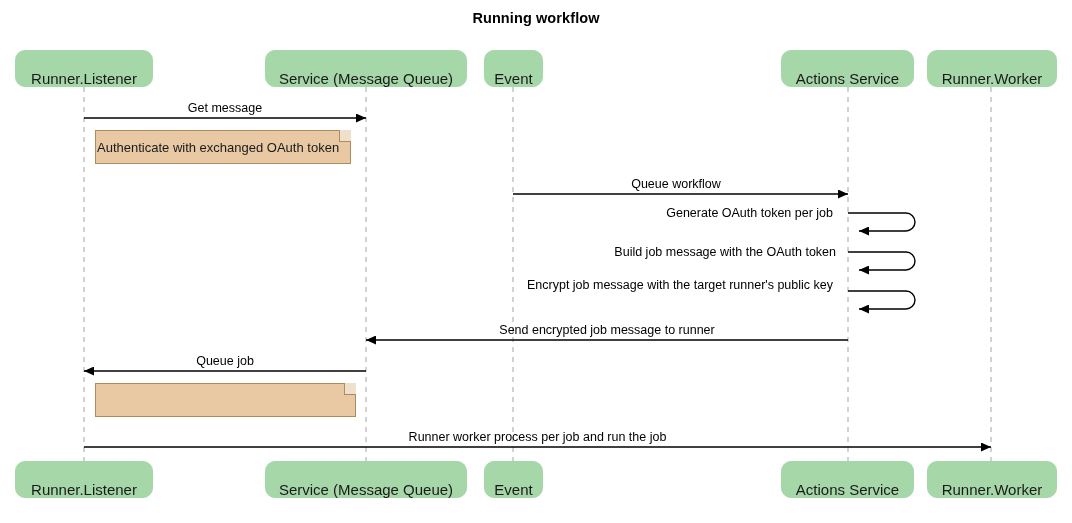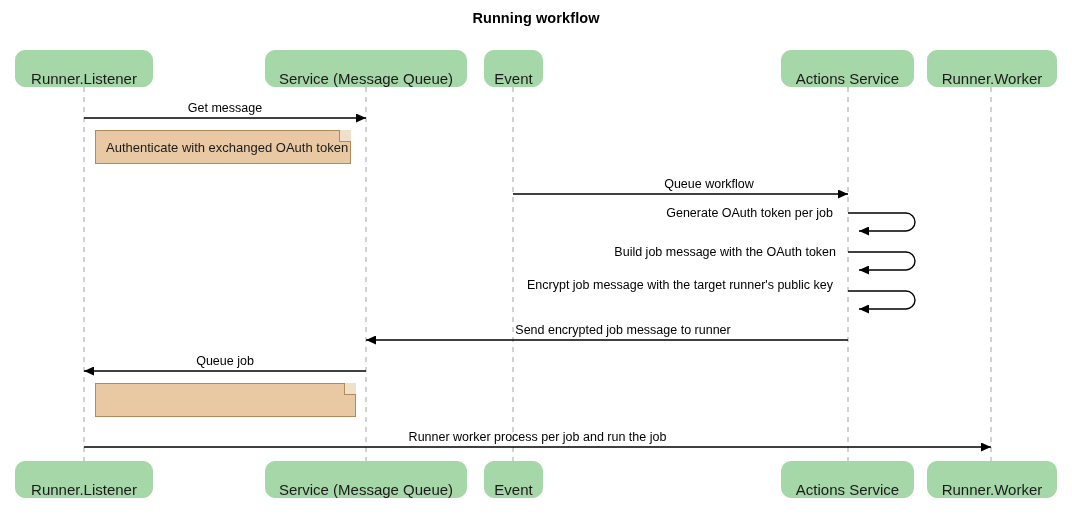--- a/index.html
+++ b/index.html
@@ -63,21 +63,21 @@
     line-height: 1;
   }
   .participant span { display: block; }
 
   
   .note {
     position: absolute;
     box-sizing: border-box;
     display: flex;
     align-items: center;
-    padding-left: 10px;
+    padding-left: 1px;
     font-size: 13px;
     color: #1a1a1a;
     white-space: nowrap;
     background: #e8c9a3;
     border: 1px solid #b08b5e;
     line-height: 1;
   }
   .note .fold {
     position: absolute;
     top: -1px;
@@ -172,23 +172,23 @@
         <div class="note" style="left: 95px; top: 130px; width: 256px; height: 34px; background: rgb(232, 201, 163); border-color: rgb(176, 139, 94);">
           <span>Authenticate with exchanged OAuth token</span>
           <span class="fold" style="background: rgb(239, 224, 203); border-color: rgb(176, 139, 94);"></span>
         </div>
         <div class="note" style="left: 95px; top: 383px; width: 261px; height: 34px; background: rgb(232, 201, 163); border-color: rgb(176, 139, 94);">
           <span class="fold" style="background: rgb(239, 224, 203); border-color: rgb(176, 139, 94);"></span>
         </div>
       </div>
     <div id="labels-layer">
         <div class="msg-label" style="top: 102px; left: 225px;">Get message</div>
-        <div class="msg-label" style="top: 178px; left: 709px;">Queue workflow</div>
+        <div class="msg-label" style="top: 178px; left: 676px;">Queue workflow</div>
         <div class="msg-label right-anchored" style="top: 207px; left: auto; right: 229px;">Generate OAuth token per job</div>
         <div class="msg-label right-anchored" style="top: 246px; left: auto; right: 226px;">Build job message with the OAuth token</div>
         <div class="msg-label right-anchored" style="top: 279px; left: auto; right: 229px;">Encrypt job message with the target runner's public key</div>
-        <div class="msg-label" style="top: 324px; left: 607px; margin-left: 16px;">Send encrypted job message to runner</div>
+        <div class="msg-label" style="top: 324px; left: 607px;">Send encrypted job message to runner</div>
         <div class="msg-label" style="top: 355px; left: 225px;">Queue job</div>
         <div class="msg-label" style="top: 431px; left: 537.5px;">Runner worker process per job and run the job</div>
       </div>
   </div>
 
 </div>
 
 </body></html>

